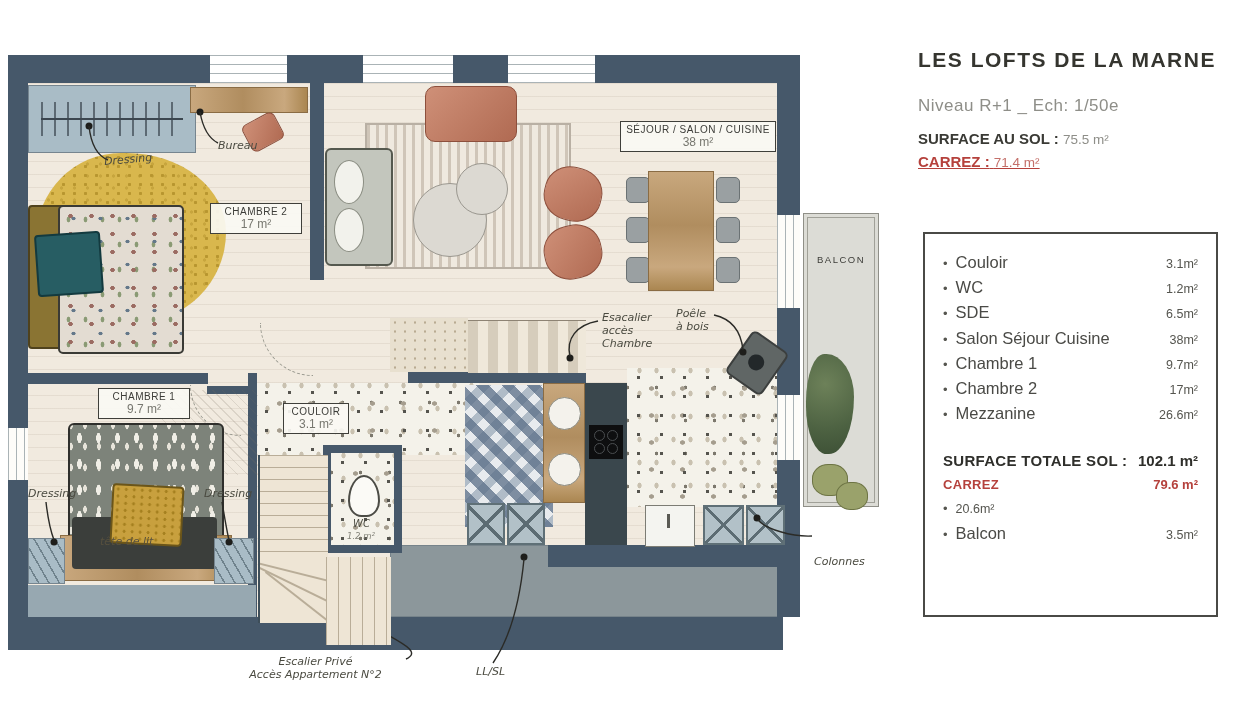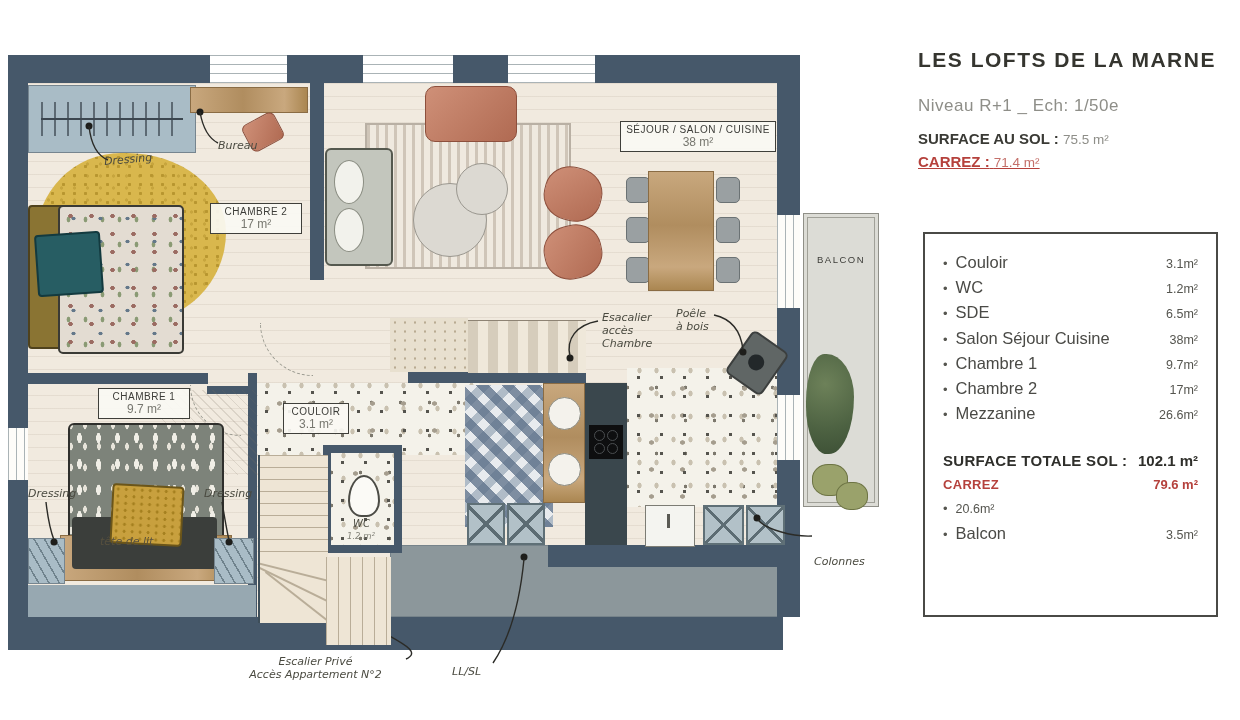--- a/index.html
+++ b/index.html
@@ -253,21 +253,21 @@
       <div>Poêle</div>
       <div>à bois</div>
     </div>
     <div class="hand" style="left:20px;top:432px;">Dressing</div>
     <div class="hand" style="left:196px;top:432px;">Dressing</div>
     <div class="hand" style="left:806px;top:464px;margin-top:36px;">Colonnes</div>
     <div class="hand" style="left:195px;top:600px;width:225px;text-align:center;">
       <div>Escalier Privé</div>
       <div>Accès Appartement N°2</div>
     </div>
-    <div class="hand" style="left:444px;top:610px;">LL/SL</div>
+    <div class="hand" style="left:468px;top:610px;">LL/SL</div>
 
     <svg class="leaders" width="872" height="665">
       <circle cx="81" cy="71" r="3.5"></circle>
         <path d="M81,71 C83,90 90,101 100,105"></path>
       <circle cx="192" cy="57" r="3.5"></circle>
         <path d="M192,57 C195,74 202,84 210,88"></path>
       <circle cx="562" cy="303" r="3.5"></circle>
         <path d="M590,266 C568,270 558,284 562,301"></path>
       <circle cx="735" cy="297" r="3.5"></circle>
         <path d="M706,260 C724,264 733,276 735,295"></path>

